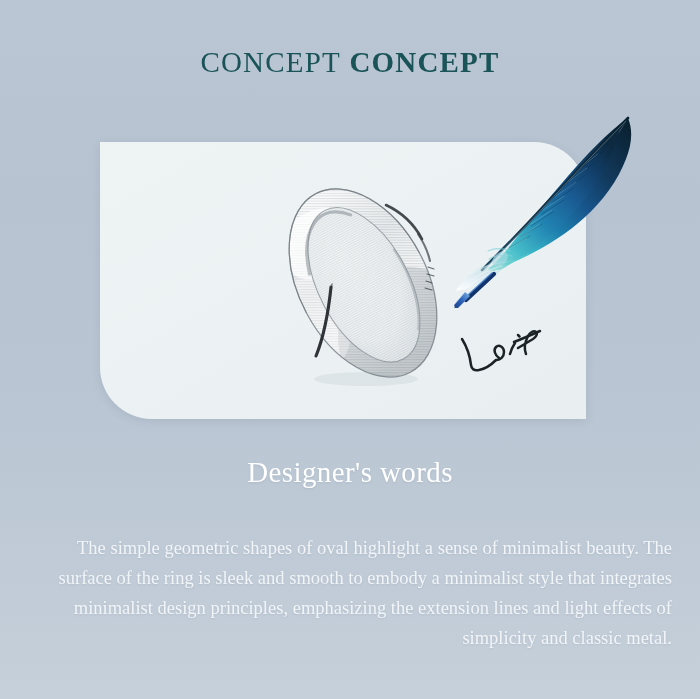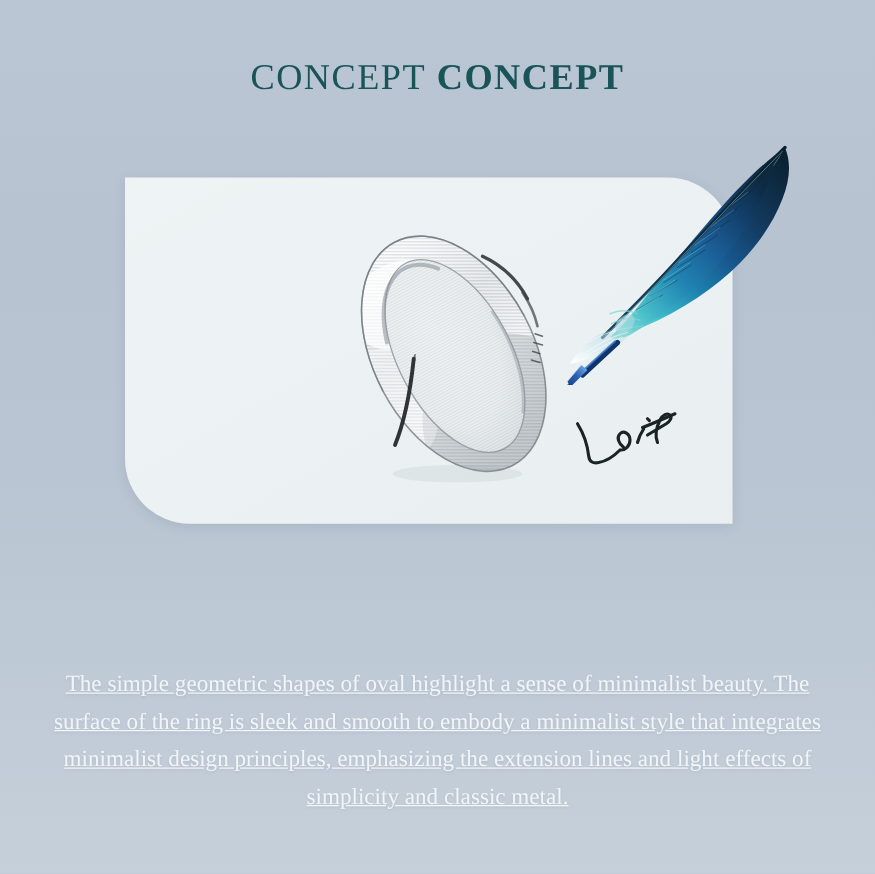--- a/index.html
+++ b/index.html
@@ -109,26 +109,25 @@
     text-shadow: 0 1px 2px rgba(120, 135, 155, 0.22);
     white-space: nowrap;
   }
 
   
   #body-copy {
     position: absolute;
     top: 533px;
     left: 28px;
     width: 644px;
-    text-align: center;
+    text-align: right;
     font-size: 18.5px;
     line-height: 30px;
     color: #f2f5f8;
     text-shadow: 0 1px 2px rgba(120, 135, 155, 0.20);
-    text-decoration: underline;
   }
 </style>
 </head>
 <body>
 
 <div id="page">
 
   <h1 id="heading">
     <span class="thin">CONCEPT</span><span>&nbsp;</span><span class="bold">CONCEPT</span>
   </h1>
@@ -349,16 +348,17 @@
 
       <path d="M 62 216 L 34 242" stroke="#12346c" stroke-width="4.2" stroke-linecap="round" fill="none"></path>
       <path d="M 60 215 L 36 237" stroke="#3b79c8" stroke-width="1.5" stroke-linecap="round" fill="none" opacity="0.85"></path>
 
       <path d="M 38 238 L 24 252 L 22 247 L 33 234 Z" fill="url(#nibGrad)"></path>
       <path d="M 33 234 L 22 247" stroke="#cfe3f6" stroke-width="0.7" opacity="0.7" fill="none"></path>
       <circle cx="23" cy="251" r="1.6" fill="#0f2a55"></circle>
     </svg>
   </div>
 
+  <h2 id="subheading">Designer's words</h2>
 
   <p id="body-copy">The simple geometric shapes of oval highlight a sense of minimalist beauty. The surface of the ring is sleek and smooth to embody a minimalist style that integrates minimalist design principles, emphasizing the extension lines and light effects of simplicity and classic metal.</p>
 
 </div>
 
 </body></html>

